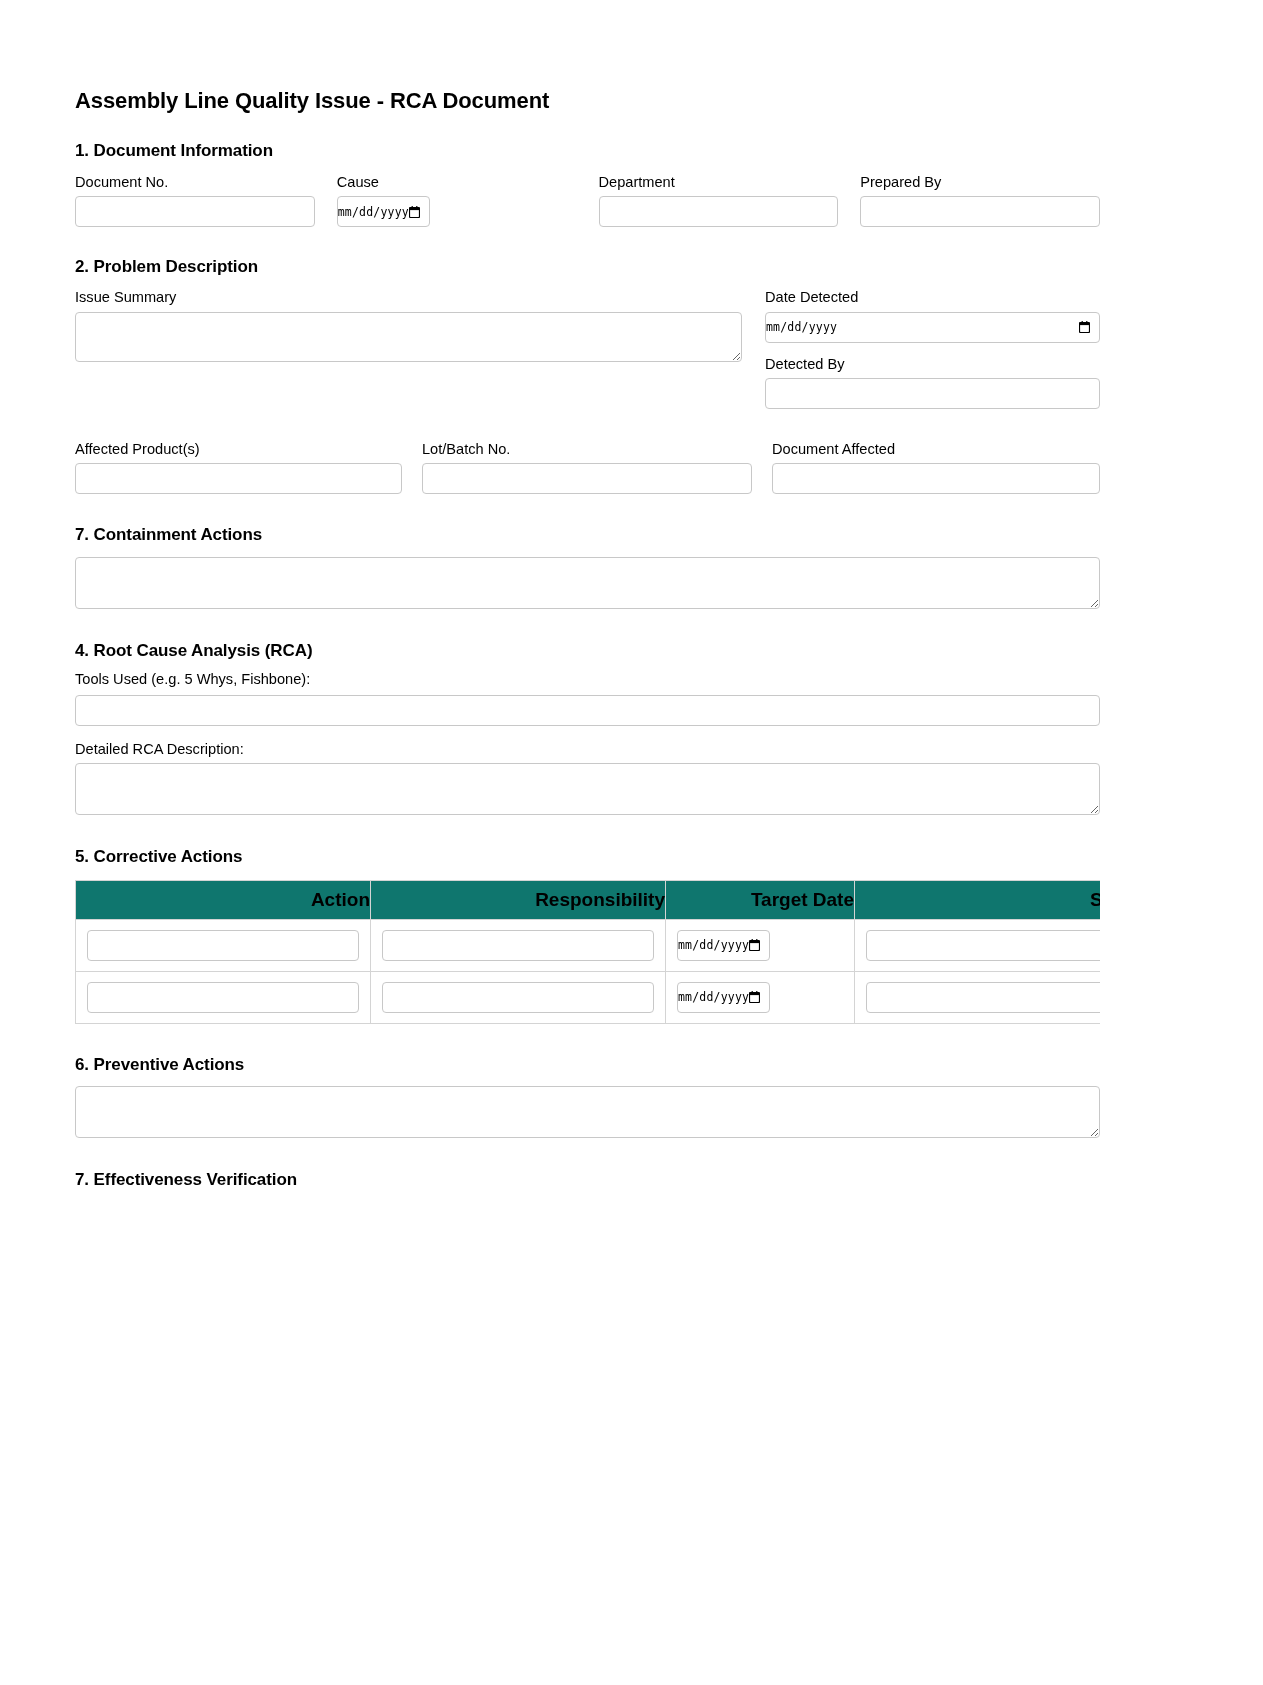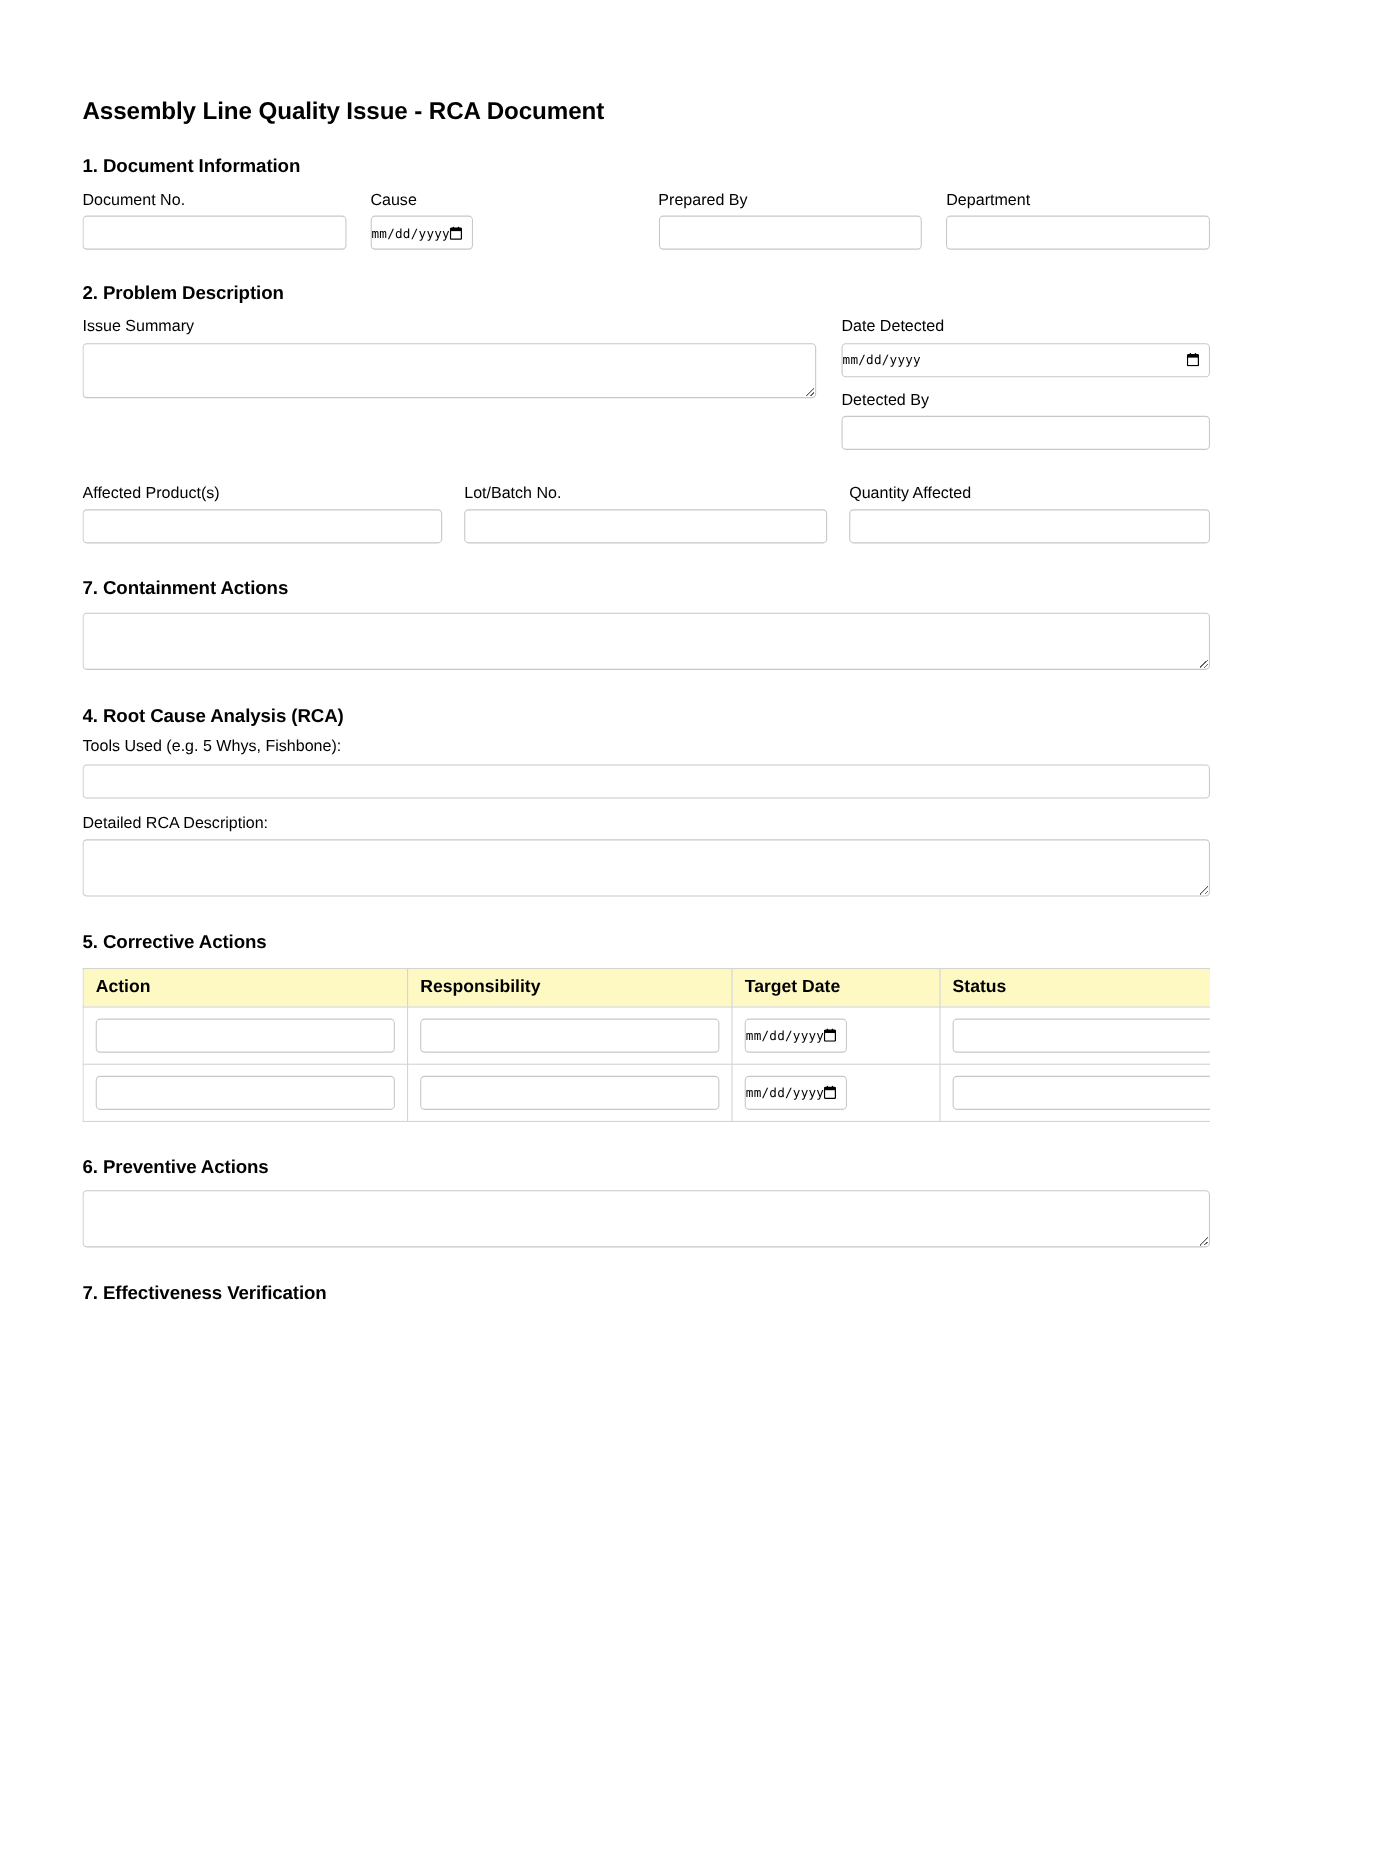--- a/index.html
+++ b/index.html
@@ -185,25 +185,25 @@
     width: 1025px;
     margin-top: 12px;
     table-layout: fixed;
   }
   table.ca-table th, table.ca-table td {
     border: 1px solid #d4d4d4;
     padding: 0;
     vertical-align: middle;
   }
   table.ca-table th {
-    text-align: left;
-    font-size: 16px;
+    text-align: right;
+    font-size: 19px;
     font-weight: bold;
     padding: 8px 0 8px 11px;
-    background: #fef9c3;
+    background: #0f766e;
   }
   table.ca-table td {
     padding: 10px 11px;
   }
   .col-action { width: 283px; }
   .col-resp   { width: 283px; }
   .col-target { width: 177px; }
   .col-status { width: 282px; }
   table.ca-table td input[type="text"] { width: 100%; }
   table.ca-table td .date-box { width: 100%; }
@@ -244,27 +244,27 @@
                   <rect x="0.5" y="1.5" width="10" height="10" rx="1" fill="none" stroke="#000" stroke-width="1.2"></rect>
                   <rect x="0.5" y="1.5" width="10" height="2.6" fill="#000"></rect>
                   <rect x="2.6" y="0" width="1.2" height="2.4" fill="#000"></rect>
                   <rect x="7.2" y="0" width="1.2" height="2.4" fill="#000"></rect>
                 </svg>
               </span>
             </div>
           </div>
         </div>
 
+        <div class="col c-dept">
+          <span class="field-label">Department</span>
+          <input type="text" value="" style="">
+        </div>
+
         <div class="col c-prep">
           <span class="field-label">Prepared By</span>
-          <input type="text" value="" style="">
-        </div>
-
-        <div class="col c-dept">
-          <span class="field-label">Department</span>
           <input type="text" value="" style="">
         </div>
 
       </div>
     </div>
 
     <div class="section s2">
       <h2 class="section-title">2. Problem Description</h2>
 
       <div class="s2-grid">
@@ -301,21 +301,21 @@
       <div class="s2-row2">
         <div class="c-prod">
           <span class="field-label">Affected Product(s)</span>
           <input type="text" value="" style="">
         </div>
         <div class="c-lot">
           <span class="field-label">Lot/Batch No.</span>
           <input type="text" value="" style="">
         </div>
         <div class="c-qty">
-          <span class="field-label">Quantity Affected</span>
+          <span class="field-label">Document Affected</span>
           <input type="text" value="" style="">
         </div>
       </div>
     </div>
 
     <div class="section s3">
       <h2 class="section-title">7. Containment Actions</h2>
       <textarea style=""></textarea>
     </div>
 

